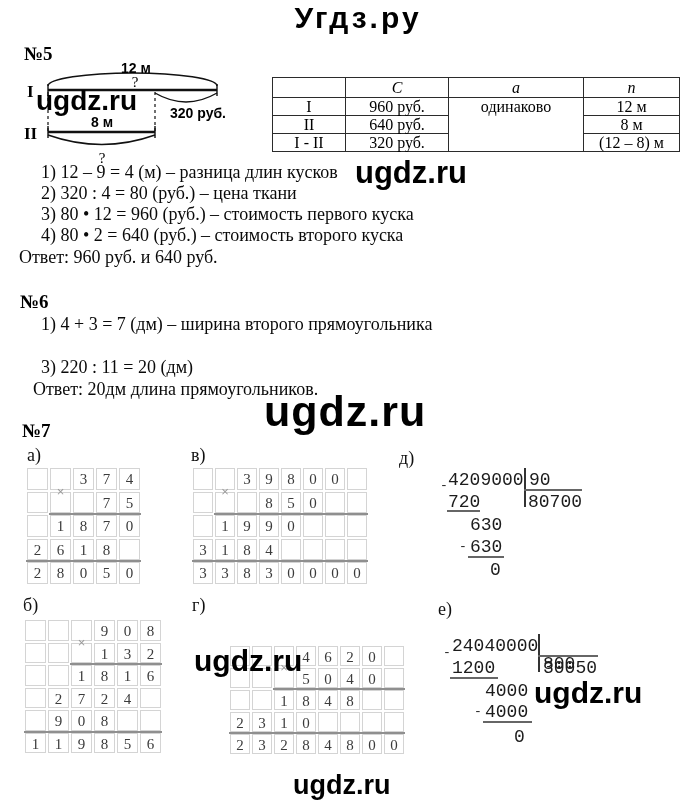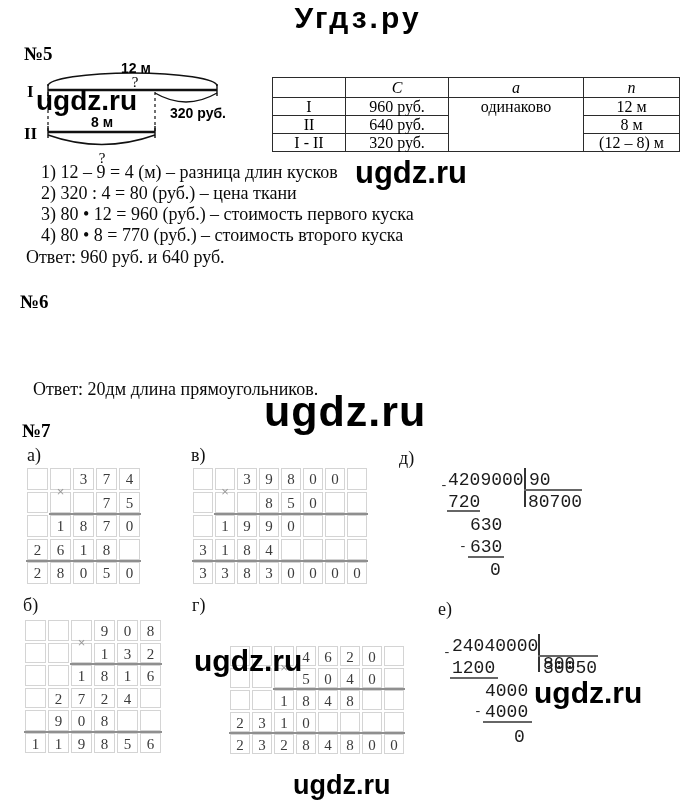--- a/index.html
+++ b/index.html
@@ -88,24 +88,26 @@
       <td>I - II</td>
       <td>320 руб.</td>
       <td>(12 – 8) м</td>
     </tr>
   </tbody>
     </table>
 
   <div class="step" style="left:41px;top:163px">1) 12 – 9 = 4 (м) – разница длин кусков</div>
   <div class="step" style="left:41px;top:184px">2) 320 : 4 = 80 (руб.) – цена ткани</div>
   <div class="step" style="left:41px;top:205px">3) 80 • 12 = 960 (руб.) – стоимость первого куска</div>
-  <div class="step" style="left:41px;top:226px">4) 80 • 8 = 770 (руб.) – стоимость второго куска</div>
-  <div class="step" style="left:26px;top:248px">Ответ: 960 руб. и 640 руб.</div>
+  <div class="step" style="left:41px;top:226px">4) 80 • 2 = 640 (руб.) – стоимость второго куска</div>
+  <div class="step" style="left:19px;top:248px">Ответ: 960 руб. и 640 руб.</div>
 
   <div class="plabel" style="left:20px;top:292px">№6</div>
+  <div class="step" style="left:41px;top:315px">1) 4 + 3 = 7 (дм) – ширина второго прямоугольника</div>
+  <div class="step" style="left:41px;top:358px">3) 220 : 11 = 20 (дм)</div>
   <div class="step" style="left:33px;top:380px">Ответ: 20дм длина прямоугольников.</div>
 
   <div class="plabel" style="left:22px;top:421px">№7</div>
 
   <div class="sublabel" style="left:27px;top:446px">а)</div>
   <div class="mgrid" style="left: 27px; top: 468px; width: 113px; height: 115.5px;">
       <div class="gcell" style="left: 0px; top: 0px; width: 21px; height: 21.5px; line-height: 21.5px;"></div>
       <div class="gcell" style="left: 23px; top: 0px; width: 21px; height: 21.5px; line-height: 21.5px;"></div>
       <div class="gcell" style="left: 46px; top: 0px; width: 21px; height: 21.5px; line-height: 21.5px;">3</div>
       <div class="gcell" style="left: 69px; top: 0px; width: 21px; height: 21.5px; line-height: 21.5px;">7</div>

